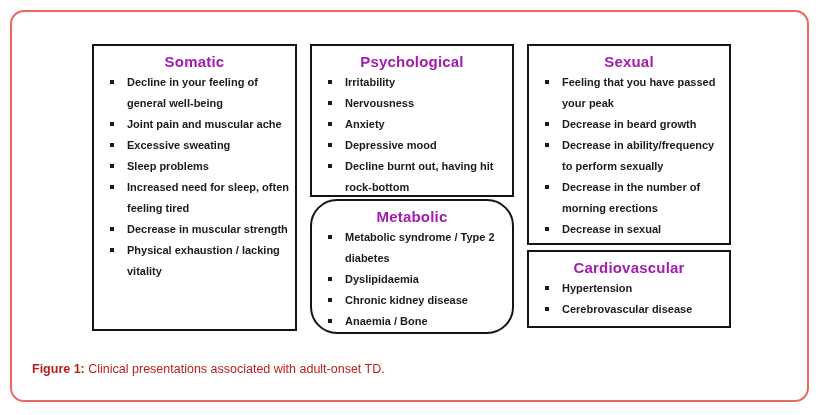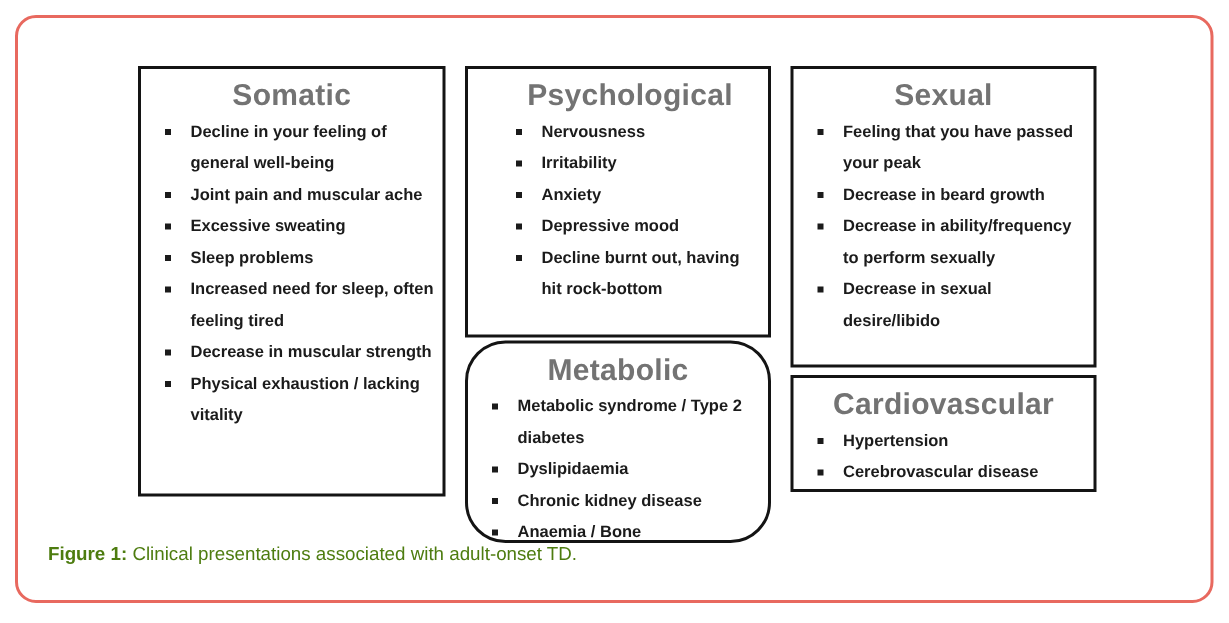--- a/index.html
+++ b/index.html
@@ -37,30 +37,30 @@
     display: flex;
     flex-direction: column;
   }
   .box {
     box-sizing: border-box;
     background: #ffffff;
     border: 2px solid #141414;
     overflow: hidden;
   }
   .box-somatic        { width: 205px; height: 287px; }
-  .box-psychological  { width: 204px; height: 181px; padding-left: 16px; }
+  .box-psychological  { width: 204px; height: 153px; }
   .box-metabolic      { width: 204px; height: 135px; margin-top: 2px; border-radius: 27px; }
   .box-sexual         { width: 204px; height: 201px; }
   .box-cardiovascular { width: 204px; height: 78px;  margin-top: 5px; }
   .box h2 {
     margin: 7px 6px 2px 6px;
     text-align: center;
-    font-size: 20px;
+    font-size: 15px;
     font-weight: bold;
-    color: #737373;
+    color: #a21caf;
     letter-spacing: 0.2px;
   }
   .box ul {
     list-style: none;
     margin: 1px 0 0 0;
     padding: 0 6px 0 8px;
   }
   .box li {
     position: relative;
     padding-left: 25px;
@@ -77,21 +77,21 @@
     width: 4px;
     height: 4px;
     background: #1b1b1b;
   }
   .caption {
     position: absolute;
     left: 20px;
     top: 350px;
     margin: 0;
     font-size: 12.5px;
-    color: #4d7c0f;
+    color: #b91c1c;
     white-space: nowrap;
   }
   .caption .cap-label { font-weight: bold; }
 </style>
 </head>
 <body>
 
 <div class="page">
   <div class="frame">
 
@@ -109,22 +109,22 @@
               <li>Decrease in muscular strength</li>
               <li>Physical exhaustion / lacking vitality</li>
             </ul>
         </section>
       </div>
 
       <div class="col">
         <section class="box box-psychological">
           <h2>Psychological</h2>
           <ul>
+              <li>Irritability</li>
               <li>Nervousness</li>
-              <li>Irritability</li>
               <li>Anxiety</li>
               <li>Depressive mood</li>
               <li>Decline burnt out, having hit rock-bottom</li>
             </ul>
         </section>
         <section class="box box-metabolic">
           <h2>Metabolic</h2>
           <ul>
               <li>Metabolic syndrome / Type 2 diabetes</li>
               <li>Dyslipidaemia</li>
@@ -134,20 +134,21 @@
         </section>
       </div>
 
       <div class="col">
         <section class="box box-sexual">
           <h2>Sexual</h2>
           <ul>
               <li>Feeling that you have passed your peak</li>
               <li>Decrease in beard growth</li>
               <li>Decrease in ability/frequency to perform sexually</li>
+              <li>Decrease in the number of morning erections</li>
               <li>Decrease in sexual desire/libido</li>
             </ul>
         </section>
         <section class="box box-cardiovascular">
           <h2>Cardiovascular</h2>
           <ul>
               <li>Hypertension</li>
               <li>Cerebrovascular disease</li>
             </ul>
         </section>

